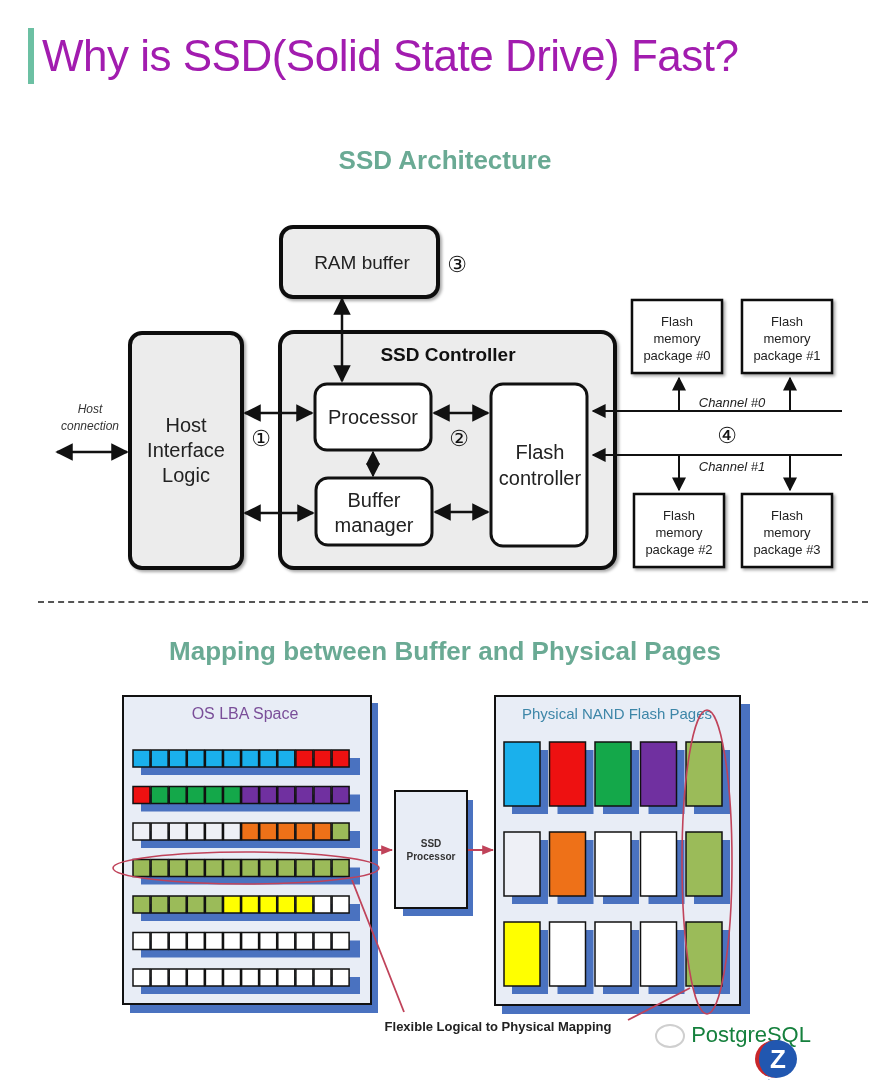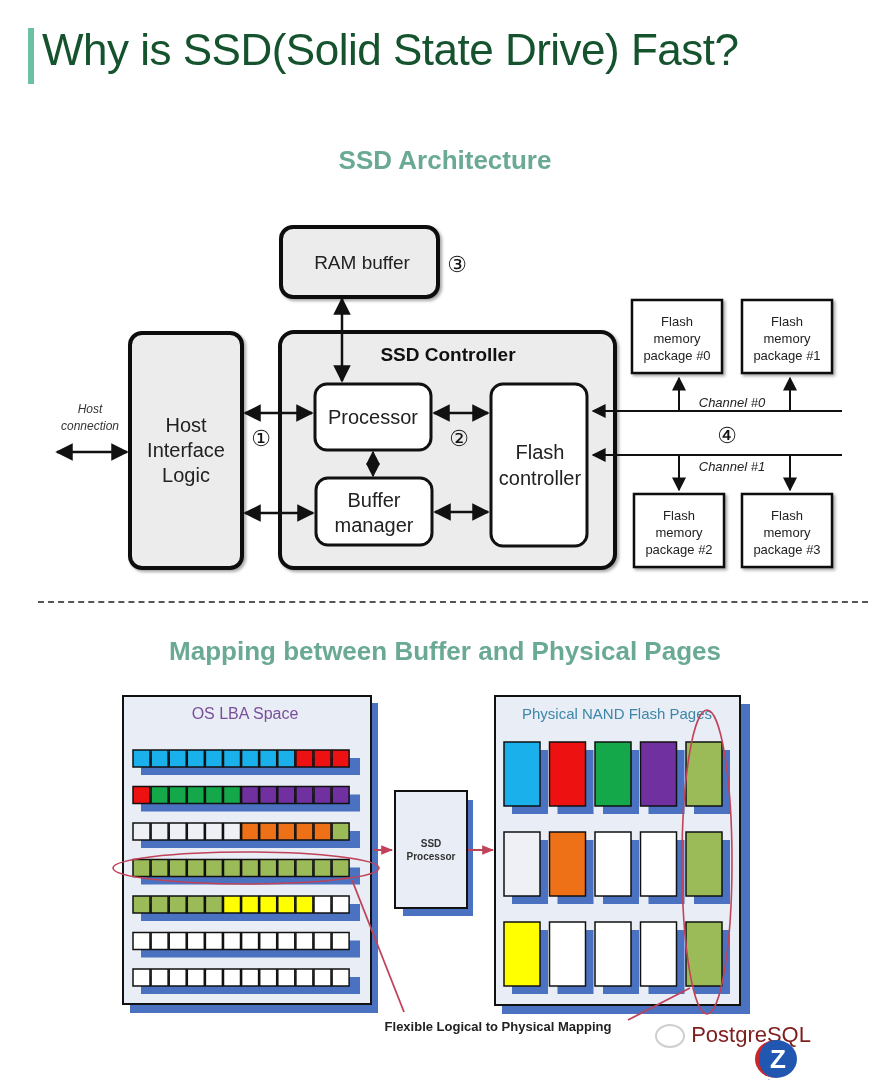--- a/index.html
+++ b/index.html
@@ -1,18 +1,18 @@
 <!DOCTYPE html>
 <html><head>
 <meta charset="utf-8">
 <style>
   html,body{margin:0;padding:0;background:#ffffff;}
   body{width:890px;height:1080px;position:relative;overflow:hidden;font-family:"Liberation Sans",sans-serif;}
   .title-bar{position:absolute;left:28px;top:28px;width:6px;height:56px;background:#6cc0a3;}
-  .title{position:absolute;left:42px;top:20px;font-size:44px;color:#14532d;letter-spacing:-0.5px;line-height:60px;}
+  .title{position:absolute;left:42px;top:26px;font-size:44px;color:#a21caf;letter-spacing:-0.5px;line-height:60px;}
   .section-title{position:absolute;left:0;width:890px;text-align:center;font-weight:bold;color:#6aaa94;font-size:26px;}
   .divider{position:absolute;left:38px;top:601px;width:830px;border-top:2px dashed #555;}
   svg{position:absolute;left:0;top:0;}
   .wm{position:absolute;}
 </style>
 </head>
 <body>
 
 <div class="title-bar"></div>
 <div class="title">Why is SSD(Solid State Drive) Fast?</div>
@@ -268,21 +268,21 @@
   <line x1="468" y1="850" x2="493" y2="850" stroke="#c0435a" stroke-width="2" marker-end="url(#rah)"></line>
 
   <ellipse cx="246" cy="868" rx="133" ry="16" fill="none" stroke="#c0435a" stroke-width="1.6"></ellipse>
   <ellipse cx="707" cy="862" rx="25" ry="152" fill="none" stroke="#c0435a" stroke-width="1.6"></ellipse>
   <line x1="352" y1="880" x2="404" y2="1012" stroke="#c0435a" stroke-width="1.8"></line>
   <line x1="628" y1="1020" x2="690" y2="988" stroke="#c0435a" stroke-width="1.8"></line>
 
   <text x="498" y="1031" text-anchor="middle" font-size="13" font-weight="bold" fill="#222">Flexible Logical to Physical Mapping</text>
 </svg>
 
-<div class="wm" style="left:655px;top:1022px;font-size:22px;color:#7f1d1d;">
+<div class="wm" style="left:655px;top:1022px;font-size:22px;color:#15803d;">
   <span style="display:inline-block;width:26px;height:20px;border:2px solid #cfcfcf;border-radius:50%;vertical-align:middle;"></span>
   <span>PostgreSQL</span>
 </div>
 <div class="wm" style="left:755px;top:1040px;">
   <span style="display:inline-block;width:38px;height:38px;border-radius:50%;background:#2157b0;color:#fff;font-weight:bold;font-size:26px;text-align:center;line-height:38px;vertical-align:top;border-left:4px solid #c8262b;">Z</span>
   <span style="display:inline-block;vertical-align:top;margin-left:4px;">
     <span style="display:block;font-family:'DejaVu Serif',serif;font-weight:bold;font-size:18px;color:#1f4fa8;line-height:22px;">这里教程网</span>
     
   </span>
 </div>

